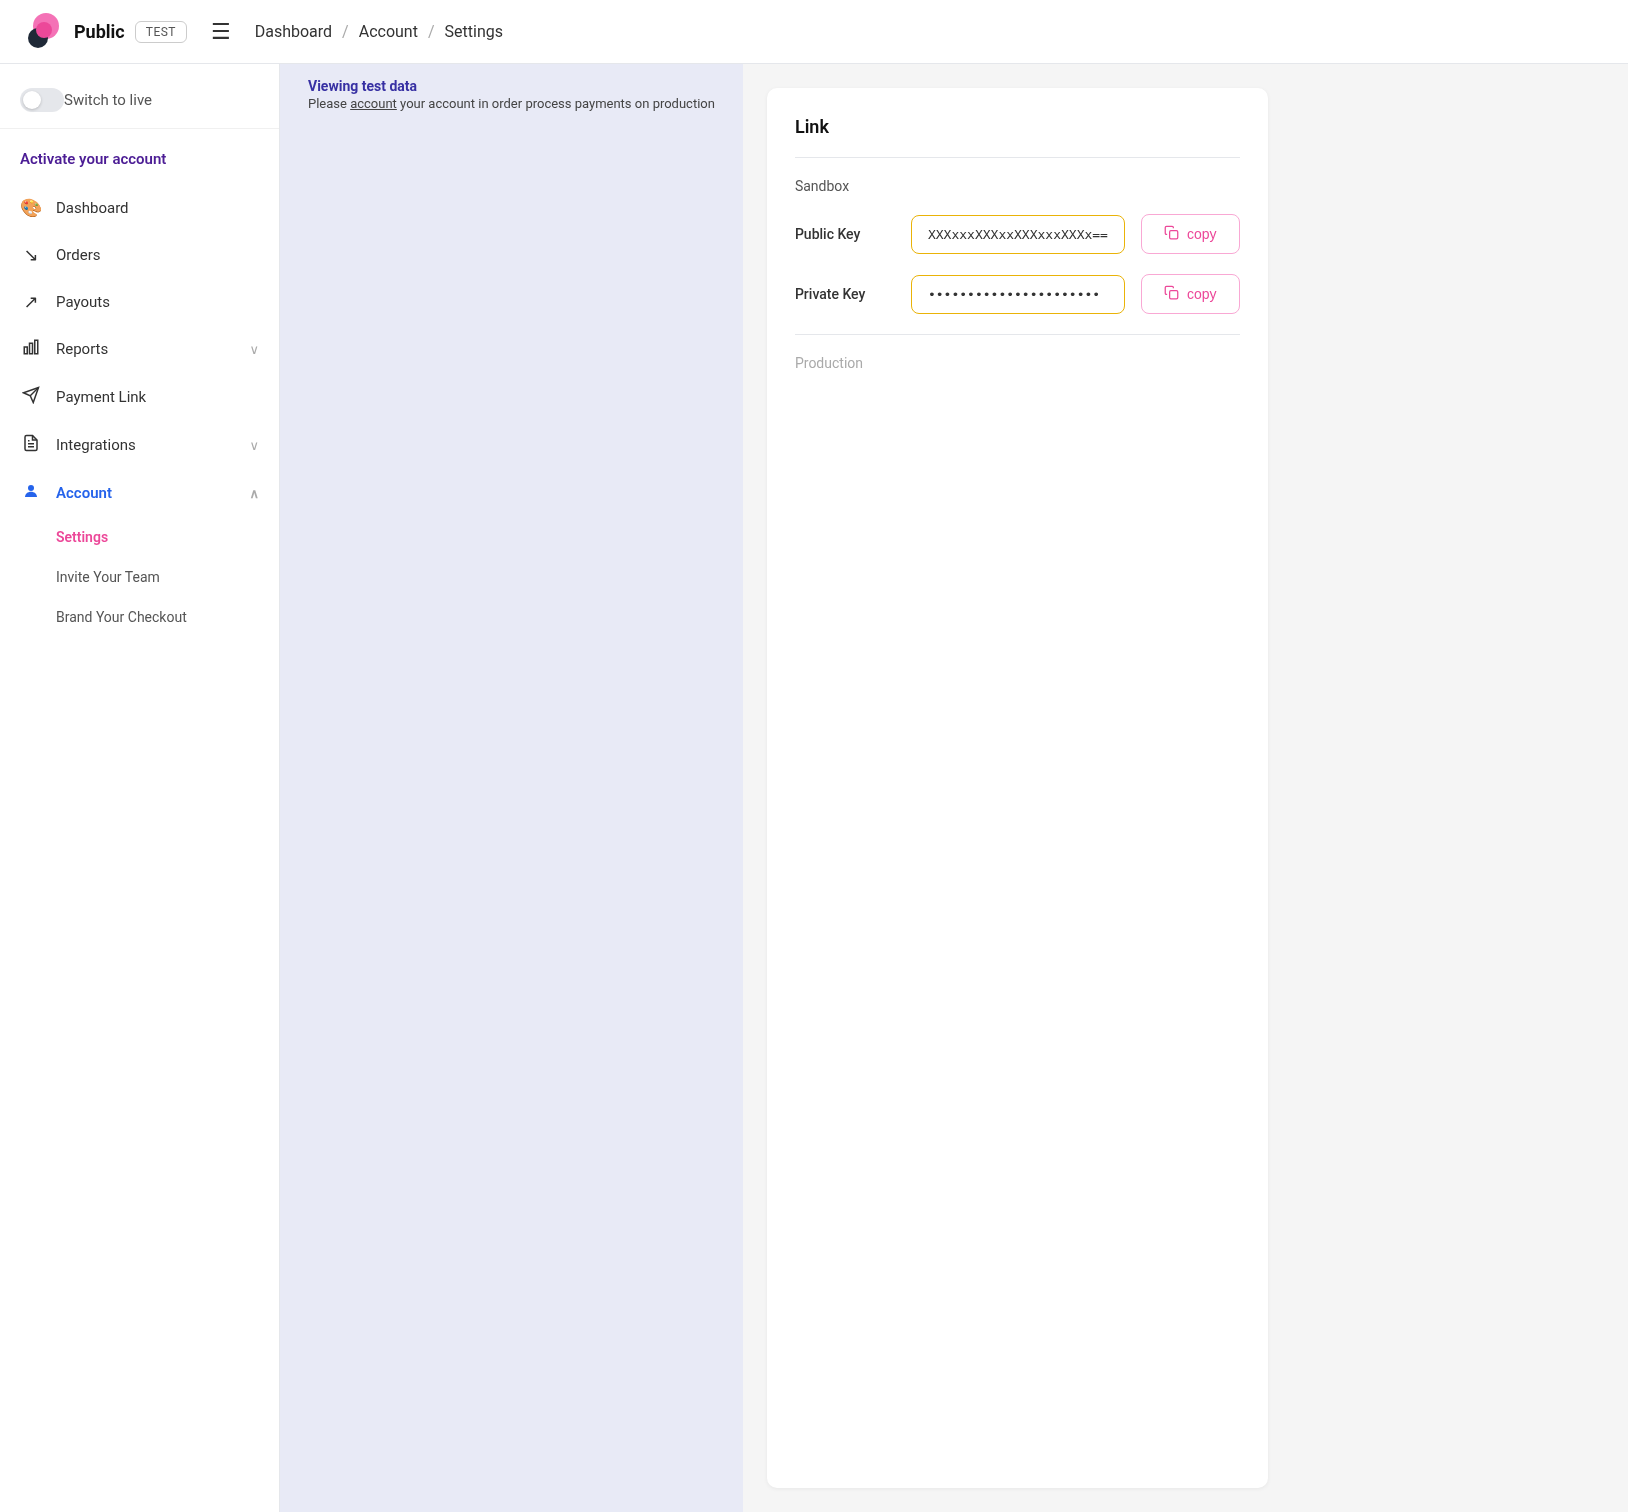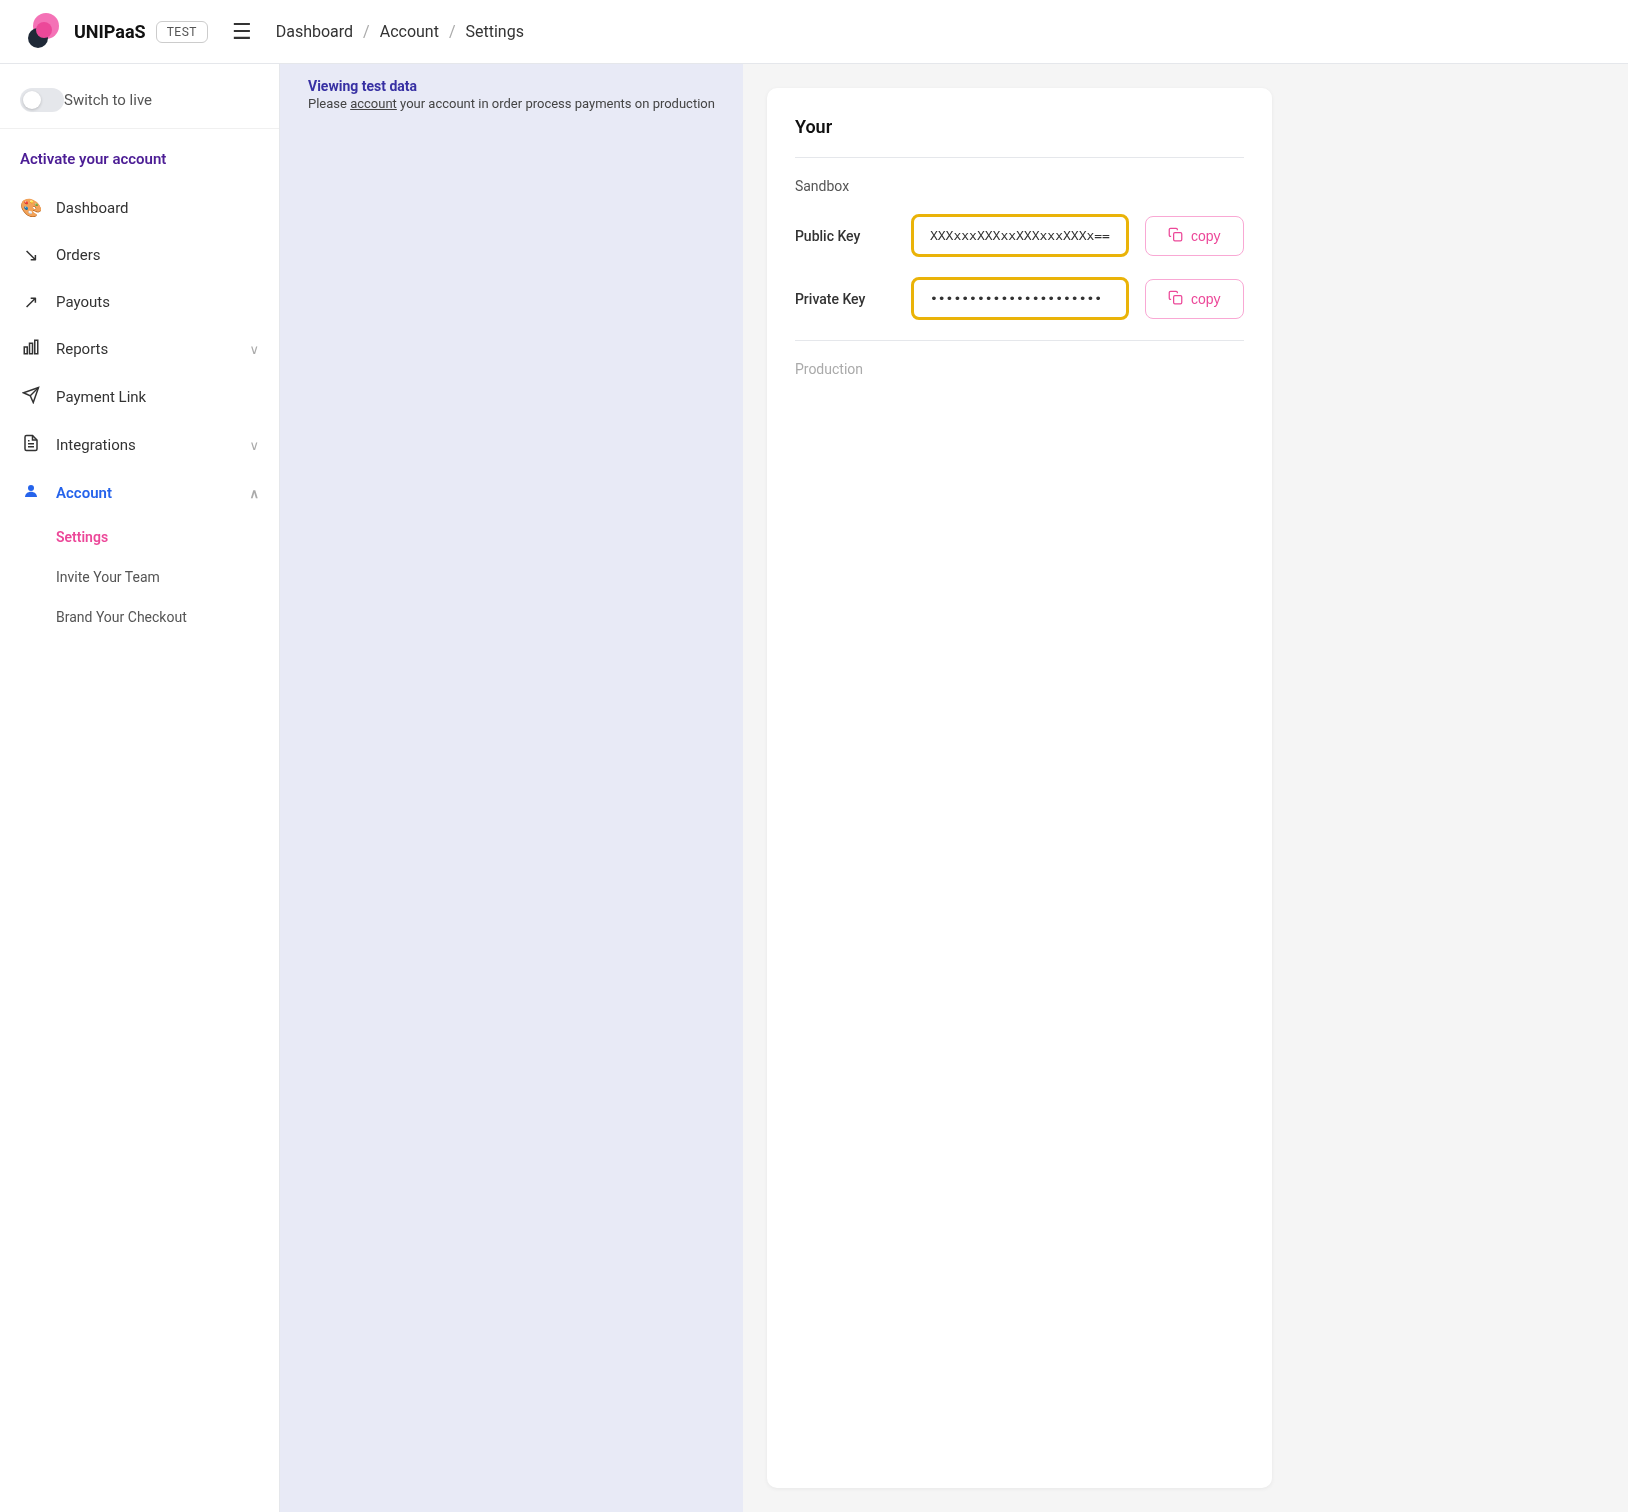--- a/index.html
+++ b/index.html
@@ -209,21 +209,21 @@
       margin-bottom: 20px;
     }
     .api-label {
       font-size: 14px;
       color: #333;
       font-weight: 500;
       min-width: 100px;
     }
     .api-value-box {
       flex: 1;
-      border: 3px solid #eab308;
+      border: 1px solid #eab308;
       border-radius: 8px;
       padding: 11px 16px;
       font-size: 13px;
       color: #333;
       background: #fff;
       font-family: monospace;
       white-space: nowrap;
       overflow: hidden;
       text-overflow: ellipsis;
       max-width: 480px;
@@ -248,21 +248,21 @@
 <body>
 
 <nav class="top-nav">
   <div class="logo-area">
 
     <svg width="40" height="40" viewBox="0 0 40 40">
       <ellipse cx="22" cy="14" rx="13" ry="13" fill="#f472b6"></ellipse>
       <ellipse cx="14" cy="26" rx="10" ry="10" fill="#1f2937"></ellipse>
       <ellipse cx="20" cy="18" rx="8" ry="8" fill="#ec4899"></ellipse>
     </svg>
-    <span class="brand-name">UNIPaaS</span>
+    <span class="brand-name">Public</span>
     <span class="test-badge">TEST</span>
   </div>
   <span class="hamburger">☰</span>
   <div class="nav-breadcrumb">
     <a>Dashboard</a>
     <span class="sep">/</span>
     <a>Account</a>
     <span class="sep">/</span>
     <a>Settings</a>
   </div>
@@ -361,21 +361,21 @@
   <main class="main-content">
 
     <div class="alert-banner">
       <div class="alert-title">Viewing test data</div>
       <div class="alert-body">
         Please <a>account</a> your account in order process payments on production
       </div>
     </div>
 
     <div class="card">
-      <div class="card-title">Your</div>
+      <div class="card-title">Link</div>
       <hr class="divider">
 
       <div class="section-label">Sandbox</div>
 
       <div class="api-row">
         <span class="api-label">Public Key</span>
         <div class="api-value-box">XXXxxxXXXxxXXXxxxXXXx==</div>
         <button class="copy-btn">
           <span class="copy-icon">
             <svg width="15" height="15" viewBox="0 0 24 24" fill="none" stroke="#ec4899" stroke-width="2">

